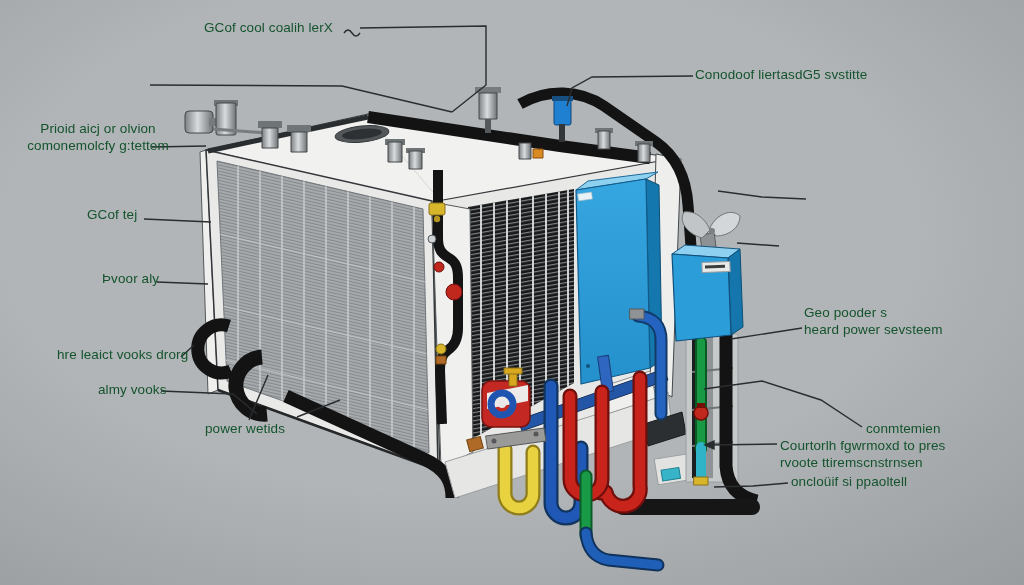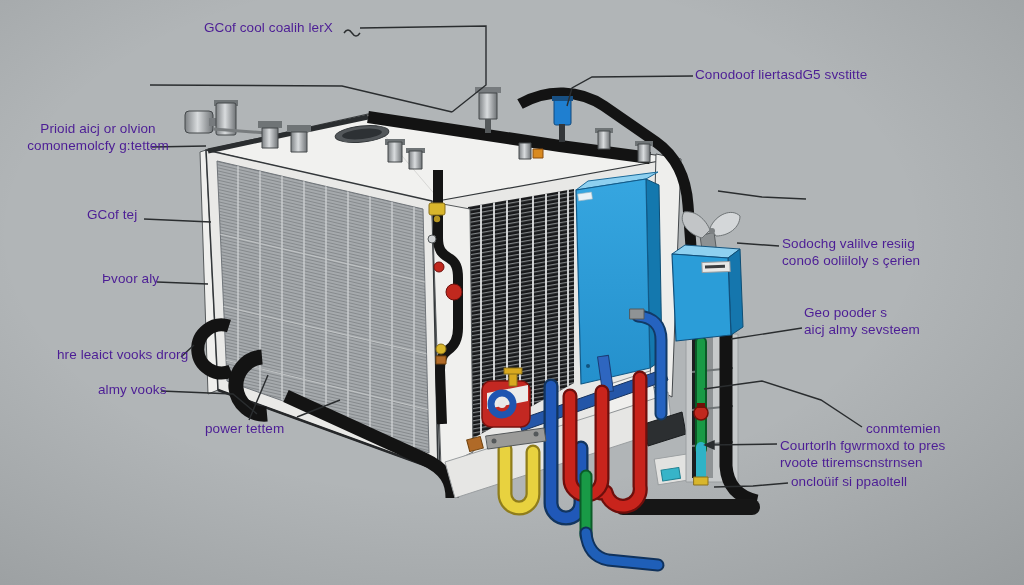--- a/index.html
+++ b/index.html
@@ -2,21 +2,21 @@
 <html><head>
 <meta charset="utf-8">
 <style>
   html,body{margin:0;padding:0;background:#888;}
   #stage{
     position:relative;width:1024px;height:585px;overflow:hidden;
     background:#b1b5b7;font-family:"Liberation Sans",sans-serif;
   }
   #art{position:absolute;left:0;top:0;}
   .label{
-    position:absolute;font-size:13.5px;line-height:1.24;color:#4c1d95;
+    position:absolute;font-size:13.5px;line-height:1.24;color:#14532d;
     white-space:nowrap;letter-spacing:.1px;
   }
   .label.center{text-align:center;white-space:normal;}
 </style>
 </head>
 <body>
 
 <div id="stage">
 
 <svg id="art" width="1024" height="585" viewBox="0 0 1024 585">
@@ -273,30 +273,26 @@
 
   <div class="label center" style="left:18px;top:121px;width:160px">
     <div>Prioid aicj or olvion</div>
     <div>comonemolcfy g:tettem</div>
   </div>
 
   <div class="label" style="left:87px;top:207px">GCof tej</div>
   <div class="label" style="left:102px;top:271px">Þvoor aly</div>
   <div class="label" style="left:57px;top:347px">hre leaict vooks drorg</div>
   <div class="label" style="left:98px;top:382px">almy vooks</div>
-  <div class="label" style="left:205px;top:421px">power tettem</div>
-
-  <div class="label" style="left:782px;top:236px">
-    <div>Sodochg valilve resiig</div>
-    <div>cono6 ooliiloly s çerien</div>
-  </div>
+  <div class="label" style="left:205px;top:421px">power wetids</div>
+
 
   <div class="label" style="left:804px;top:305px">
     <div>Geo pooder s</div>
-    <div>aicj almy sevsteem</div>
+    <div>heard power sevsteem</div>
   </div>
 
   <div class="label" style="left:866px;top:421px">conmtemien</div>
 
   <div class="label" style="left:780px;top:438px">
     <div>Courtorlh fgwrmoxd to pres</div>
     <div>rvoote ttiremscnstrnsen</div>
   </div>
 
   <div class="label" style="left:791px;top:474px">oncloüif si ppaoltell</div>

